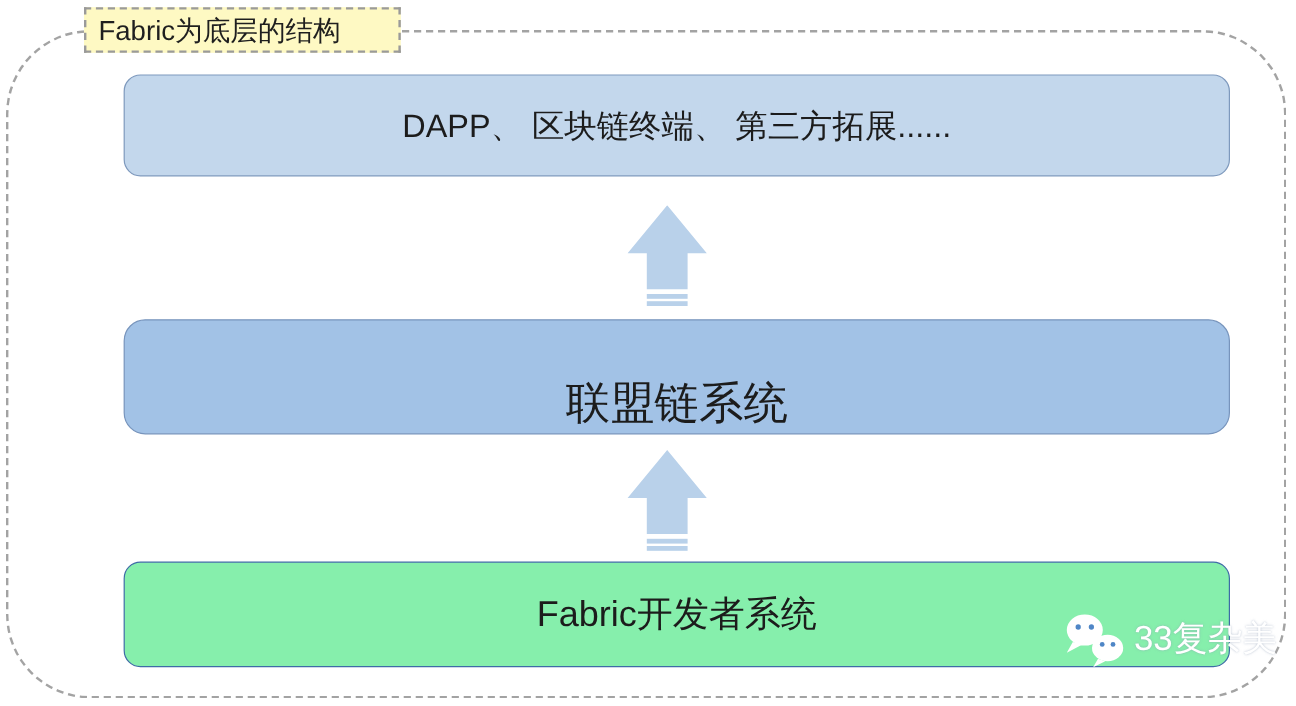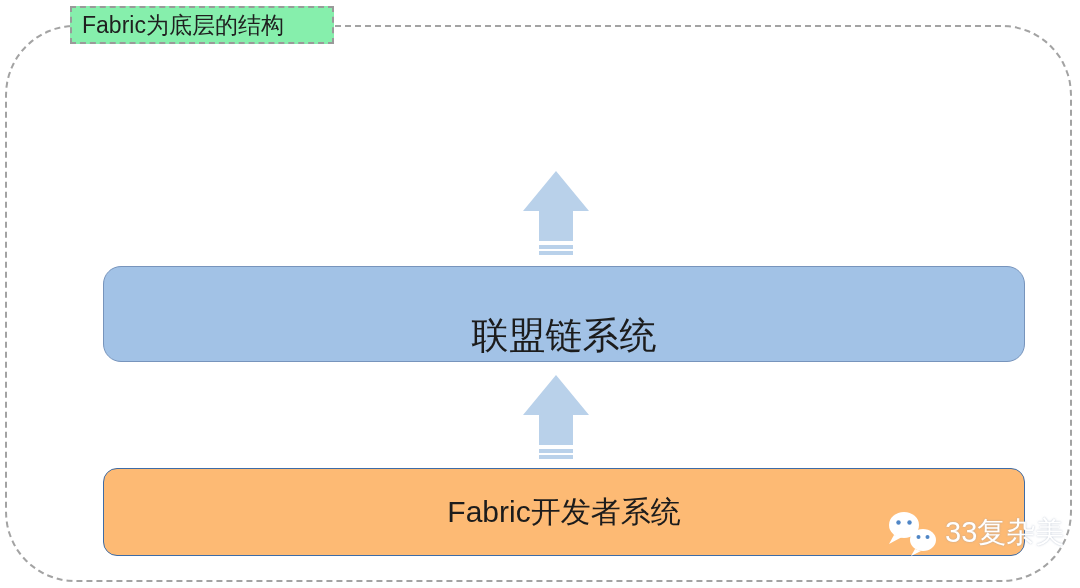--- a/index.html
+++ b/index.html
@@ -26,21 +26,21 @@
     border: 2px dashed #a3a3a3;
     border-radius: 70px;
     box-sizing: content-box;
   }
   .label-box {
     position: absolute;
     left: 70px;
     top: 6px;
     width: 250px;
     height: 34px;
-    background: #86efac;
+    background: #fef9c3;
     border: 2px dashed #9a9a9a;
     display: flex;
     align-items: center;
     padding-left: 10px;
     font-size: 23px;
     color: #1f1f1f;
     z-index: 3;
   }
   .layer-box {
     position: absolute;
@@ -109,38 +109,41 @@
 <body>
 
 <div class="stage">
 
   <div class="outer-dashed"></div>
 
   <div class="label-box">
     <span>Fabric为底层的结构</span>
   </div>
 
+  <div class="layer-box layer-top" style="background-color: rgb(195, 215, 236);">
+    <span>DAPP、 区块链终端、 第三方拓展......</span>
+  </div>
 
   <svg class="up-arrow arrow-1" viewBox="0 0 70 88" aria-hidden="true" style="color: rgb(185, 209, 234);">
     <polygon points="35,0 68,40 52,40 52,70 18,70 18,40 2,40" fill="currentColor"></polygon>
     <rect x="18" y="74" width="34" height="4" fill="currentColor"></rect>
     <rect x="18" y="80" width="34" height="4" fill="currentColor"></rect>
   </svg>
 
   <div class="layer-box layer-middle" style="background-color: rgb(162, 194, 230);">
     <span>联盟链系统</span>
   </div>
 
   <svg class="up-arrow arrow-2" viewBox="0 0 70 88" aria-hidden="true" style="color: rgb(185, 209, 234);">
     <polygon points="35,0 68,40 52,40 52,70 18,70 18,40 2,40" fill="currentColor"></polygon>
     <rect x="18" y="74" width="34" height="4" fill="currentColor"></rect>
     <rect x="18" y="80" width="34" height="4" fill="currentColor"></rect>
   </svg>
 
-  <div class="layer-box layer-bottom" style="background-color: #fdba74;">
+  <div class="layer-box layer-bottom" style="background-color: #86efac;">
     <span>Fabric开发者系统</span>
   </div>
 
   <div class="watermark">
     <svg class="watermark-icon" viewBox="0 0 52 48" aria-hidden="true">
 
       <ellipse cx="16" cy="16" rx="15" ry="13" fill="#ffffff"></ellipse>
       <polygon points="6,26 1,35 14,28" fill="#ffffff"></polygon>
       <circle cx="10.5" cy="13.5" r="2.2" fill="#4f86c6"></circle>
       <circle cx="21.5" cy="13.5" r="2.2" fill="#4f86c6"></circle>

